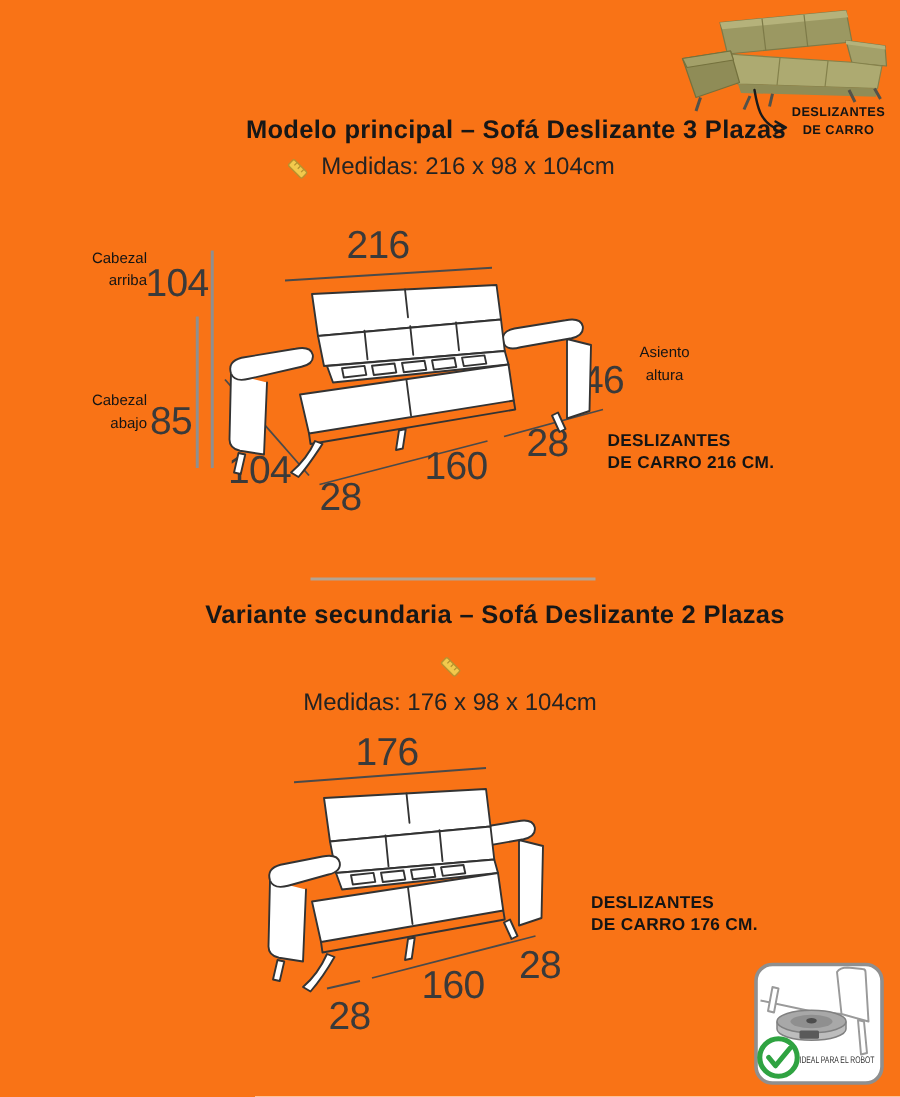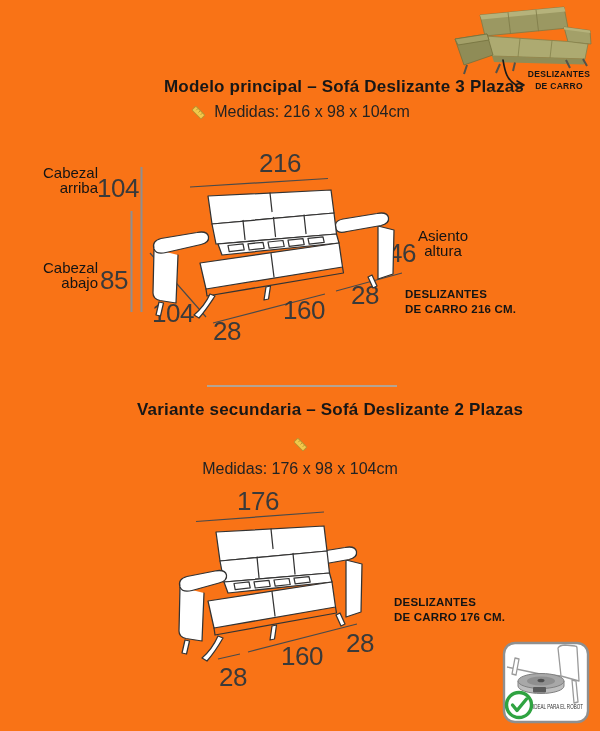--- a/index.html
+++ b/index.html
@@ -4,21 +4,21 @@
 <style>
   html,body{margin:0;padding:0;background:#fff;}
   .page{position:relative;width:600px;height:731px;background:#f97316;overflow:hidden;
         font-family:"Liberation Sans",sans-serif;color:#1a1a1a;}
   .abs{position:absolute;}
   .title{width:100%;text-align:center;font-weight:700;font-size:17px;color:#171717;letter-spacing:.2px;}
   .measures{width:100%;display:flex;justify-content:center;align-items:center;gap:7px;
             font-size:16px;color:#232323;}
   .dimnum{font-size:26px;color:#3a3a3a;letter-spacing:-.5px;line-height:1;}
   .dimnum-sm{font-size:26px;color:#3a3a3a;letter-spacing:-.5px;line-height:1;}
-  .sidelabel{font-size:15px;color:#141414;white-space:pre-line;line-height:14.5px;}
+  .sidelabel{font-size:10px;color:#141414;white-space:pre-line;line-height:14.5px;}
   .right{text-align:right;}
   .center{text-align:center;}
   .note{font-weight:700;font-size:11.5px;color:#141414;line-height:15px;white-space:pre-line;letter-spacing:.2px;}
   .callout{font-weight:700;font-size:8.5px;letter-spacing:.3px;color:#141414;text-align:center;line-height:12px;}
   .divider{height:2px;background:#b4a493;}
   svg{display:block;}
   .lineart path{fill:#fff;stroke:#333;stroke-width:1.25;stroke-linejoin:round;stroke-linecap:round;}
   .lineart path.ln{fill:none;}
 </style>
 </head>
@@ -79,21 +79,21 @@
     <span>Medidas: 216 x 98 x 104cm</span>
   </div>
 
   <div class="abs sidelabel right" style="left:22px;top:166px;width:76px;">Cabezal
 arriba</div>
   <div class="abs dimnum-sm" style="left:97px;top:175px;">104</div>
   <div class="abs sidelabel right" style="left:22px;top:261px;width:76px;">Cabezal
 abajo</div>
   <div class="abs dimnum-sm" style="left:100px;top:267px;">85</div>
 
-  <div class="abs dimnum center" style="left:252px;top:150px;width:56px;text-align:center;">216</div>
+  <div class="abs dimnum center" style="left:224px;top:150px;width:56px;text-align:center;">216</div>
   <div class="abs dimnum-sm" style="left:152px;top:300px;">104</div>
 
   <div class="abs dimnum-sm" style="left:388px;top:240px;">46</div>
   <div class="abs sidelabel center" style="left:410px;top:229px;width:66px;">Asiento
 altura</div>
 
   <div class="abs dimnum" style="left:213px;top:318px;">28</div>
   <div class="abs dimnum" style="left:283px;top:297px;">160</div>
   <div class="abs dimnum" style="left:351px;top:282px;">28</div>
 

